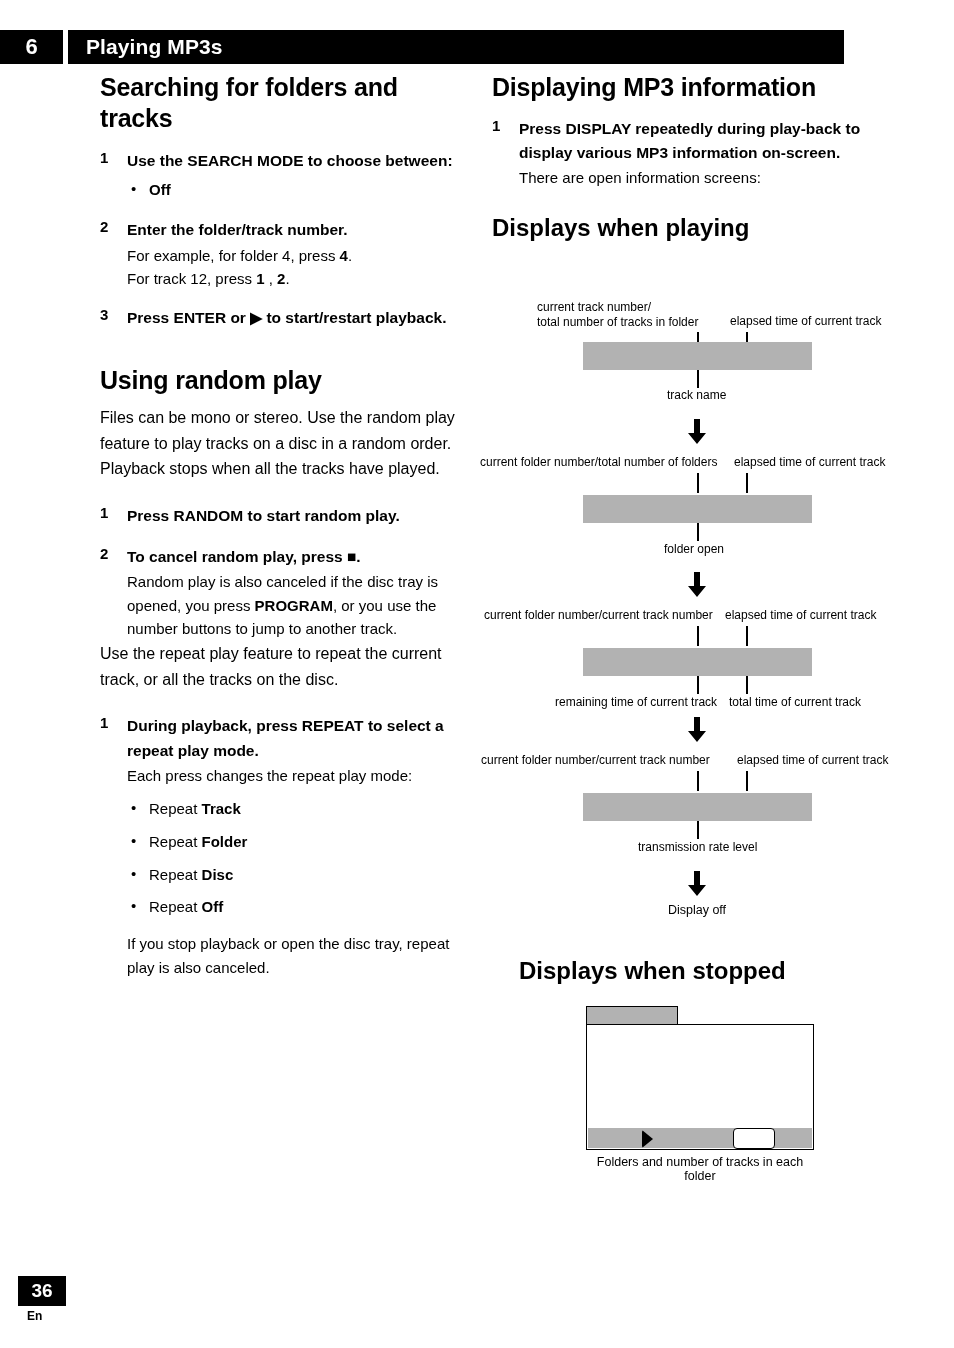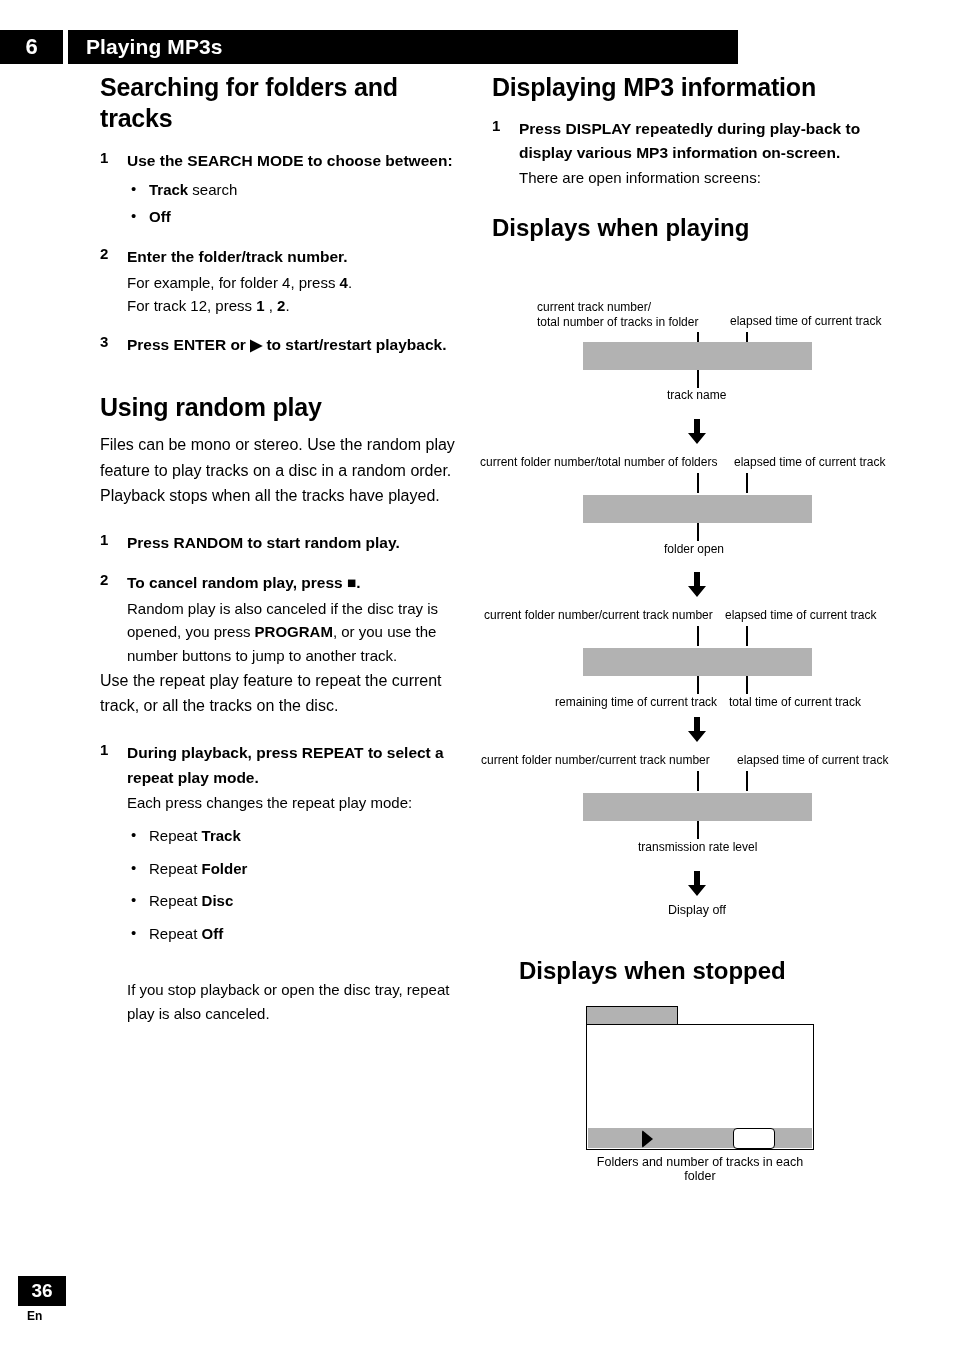--- a/index.html
+++ b/index.html
@@ -14,21 +14,21 @@
 
   
   .header { position: absolute; left: 0; top: 30px; width: 880px; height: 34px; }
   .chapter-num {
     position: absolute; left: 0; top: 0; width: 63px; height: 34px;
     background: #000; color: #fff;
     font-size: 22px; font-weight: bold;
     display: flex; align-items: center; justify-content: center;
   }
   .chapter-title-bar {
-    position: absolute; left: 68px; top: 0; width: 670px; height: 34px;
+    position: absolute; left: 68px; top: 0; width: 776px; height: 34px;
     background: #000; color: #fff;
     display: flex; align-items: center;
   }
   .chapter-title-bar span {
     padding-left: 18px; font-size: 21px; font-weight: bold; letter-spacing: .1px;
   }
 
   
   .col { position: absolute; top: 72px; }
   .col-left  { left: 100px; width: 370px; }
@@ -136,21 +136,20 @@
   </div>
 
   <div class="col col-left">
 
     <h2 class="sect">Searching for folders and tracks</h2>
 
     <div class="step">
       <div class="num">1</div>
       <div class="lead">Use the SEARCH MODE to choose between:</div>
       <ul class="dots">
-        <li><b>Track</b><span> search</span></li>
         <li><b>Off</b><span></span></li>
       </ul>
     </div>
 
     <div class="step">
       <div class="num">2</div>
       <div class="lead">Enter the folder/track number.</div>
       <div class="body tight">
         <span>For example, for folder 4, press </span><b>4</b><span>.</span><br>
         <span>For track 12, press </span><b>1</b><span> , </span><b>2</b><span>.</span>
@@ -187,21 +186,21 @@
     <div class="step" style="margin-top:22px">
       <div class="num">1</div>
       <div class="lead">During playback, press REPEAT to select a repeat play mode.</div>
       <div class="body">Each press changes the repeat play mode:</div>
       <ul class="dots spaced">
         <li><span>Repeat </span><b>Track</b></li>
         <li><span>Repeat </span><b>Folder</b></li>
         <li><span>Repeat </span><b>Disc</b></li>
         <li><span>Repeat </span><b>Off</b></li>
       </ul>
-      <div class="body" style="margin-top:32px">If you stop playback or open the disc tray, repeat play is also canceled.</div>
+      <div class="body" style="margin-top:13px">If you stop playback or open the disc tray, repeat play is also canceled.</div>
     </div>
   </div>
 
   <div class="col col-right">
 
     <h2 class="sect">Displaying MP3 information</h2>
 
     <div class="step" style="margin-top:14px">
       <div class="num">1</div>
       <div class="lead">Press DISPLAY repeatedly during play-back to display various MP3 information on-screen.</div>

